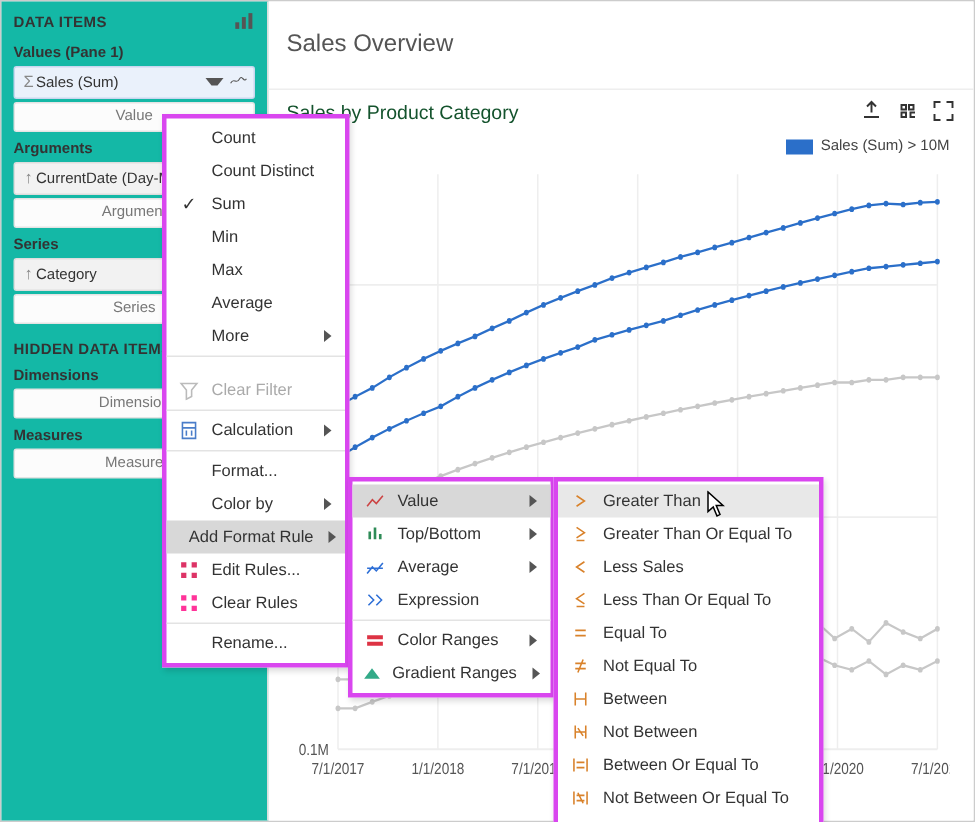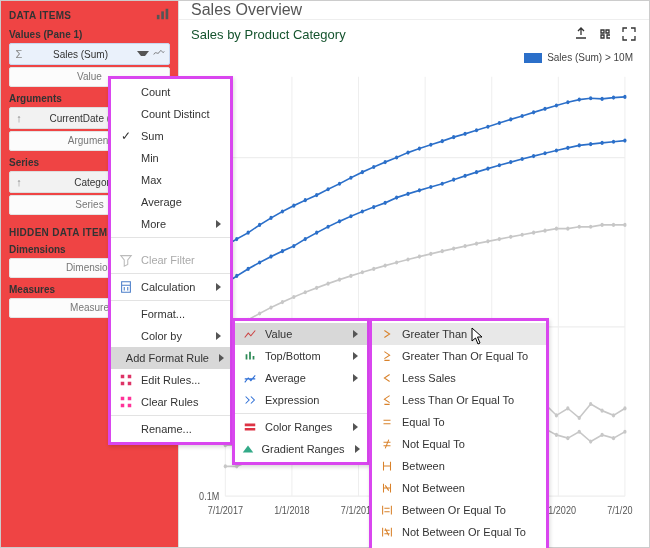--- a/index.html
+++ b/index.html
@@ -1,36 +1,36 @@
 <!DOCTYPE html>
 <html><head>
 <meta charset="utf-8">
 <style>
   * { box-sizing: border-box; margin: 0; padding: 0; }
   html, body { width: 650px; height: 548px; overflow: hidden; font-family: "Segoe UI", Arial, sans-serif; font-size: 11px; color: #333; background: #fff; }
   .root { display: flex; width: 100%; height: 100%; border: 1px solid #ccc; }
 
   
-  .sidebar { width: 178px; background: #ef4444; border-right: 1px solid #ddd; padding: 6px 8px; }
+  .sidebar { width: 178px; background: #14b8a6; border-right: 1px solid #ddd; padding: 6px 8px; }
   .sb-head { display: flex; justify-content: space-between; align-items: center; font-weight: 700; font-size: 10px; letter-spacing: .3px; color: #333; margin-bottom: 6px; }
   .sb-head svg { width: 14px; height: 14px; fill: #555; }
   .sb-section { font-size: 10px; font-weight: 700; color: #333; margin: 6px 0 3px; }
   .pill { display: flex; align-items: center; height: 22px; border: 1px solid #c9d7ef; background: #eaf1fb; border-radius: 2px; padding: 0 4px; margin-bottom: 2px; }
   .pill.plain { background: #f2f2f2; border-color: #ddd; }
   .pill .handle { width: 10px; text-align: center; color: #888; }
-  .pill .pill-text { flex: 1; font-size: 10px; color: #333; text-align: center; }
+  .pill .pill-text { flex: 1; font-size: 10px; color: #333; }
   .pill .drop { width: 12px; height: 12px; }
   .pill .drop::after { content: ""; display: block; margin: 3px auto 0; border-left: 4px solid transparent; border-right: 4px solid transparent; border-top: 5px solid #555; }
   .pill .wave { margin-left: 4px; }
   .pill .wave svg { width: 12px; height: 12px; stroke: #555; fill: none; }
   .slot { height: 20px; background: #fcfcfc; border: 1px solid #e4e4e4; border-radius: 2px; font-size: 10px; color: #777; text-align: center; line-height: 18px; margin-bottom: 6px; }
 
   
   .main { flex: 1; display: flex; flex-direction: column; background: #fff; }
-  .page-title { font-size: 16px; color: #555; padding: 0 12px; border-bottom: 1px solid #eee; }
+  .page-title { font-size: 16px; color: #555; padding: 20px 12px; border-bottom: 1px solid #eee; }
   .card-head { display: flex; align-items: center; padding: 6px 12px; }
   .card-title { flex: 1; font-size: 13px; color: #14532d; }
   .card-tools { display: flex; gap: 8px; }
   .card-tools .tool { width: 16px; height: 16px; stroke: #333; fill: none; }
   .legend { display: flex; justify-content: flex-end; padding: 4px 16px 2px; font-size: 10px; color: #444; align-items: flex-end; gap: 5px; }
   .legend .sw { width: 18px; height: 10px; background: #2b6fc9; }
   .chart-wrap { flex: 1; padding: 4px 16px 12px 10px; }
   .chart { width: 100%; height: 100%; }
   .chart line.grid { stroke: #eee; stroke-width: 1; }
   .chart text { font-size: 9px; fill: #555; }

